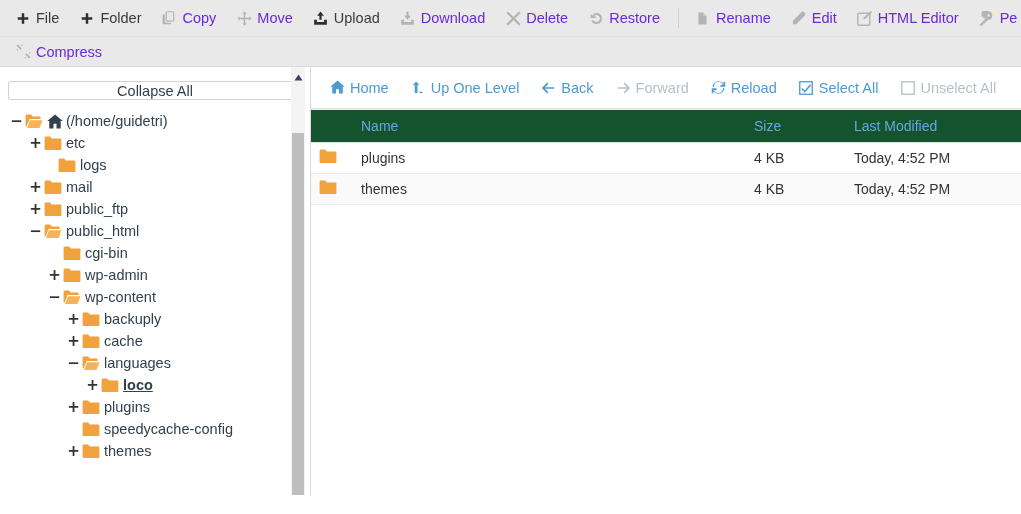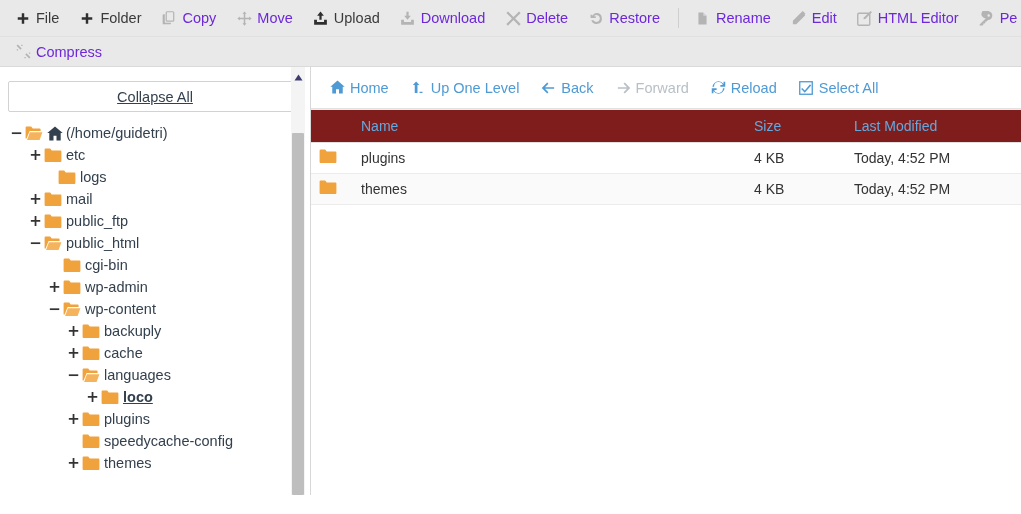--- a/index.html
+++ b/index.html
@@ -102,32 +102,31 @@
     width: 311px;
     flex: none;
     position: relative;
     background: #fff;
     border-right: 1px solid #d8d8d8;
     padding: 8px 0 0 0;
     overflow: hidden;
   }
   .collapse-btn {
     margin: 6px 8px 10px 8px;
-    height: 31px;
+    height: 19px;
     border: 1px solid #d2d2d2;
     background: #fff;
     border-radius: 2px;
     display: flex;
     align-items: center;
     justify-content: center;
     font-size: 14.5px;
     color: #33404d;
     cursor: pointer;
     user-select: none;
-    text-decoration: underline;
   }
   .tree { padding-left: 0; }
   .tree-node {
     display: flex;
     align-items: center;
     height: 22px;
     font-size: 14.5px;
     color: #33404d;
     white-space: nowrap;
     cursor: pointer;
@@ -192,21 +191,21 @@
     font-size: 14.5px;
     color: #4e9ad4;
     cursor: pointer;
     user-select: none;
   }
   .nav-item.disabled { color: #b8c0c6; cursor: default; }
   .nav-ic { display: inline-flex; align-items: center; justify-content: center; width: 15px; height: 15px; flex: none; }
 
   .ftable { width: 100%; border-collapse: collapse; table-layout: fixed; }
   .ftable th {
-    background: #7f1d1d;
+    background: #14532d;
     border-bottom: 1px solid #e0e0e0;
     border-top: 1px solid #eaeaea;
     font-weight: 400;
     font-size: 14px;
     color: #66a8dd;
     text-align: left;
     height: 33px;
     padding: 4px 8px;
     cursor: pointer;
   }
@@ -558,20 +557,28 @@
             <span>Reload</span>
           </div>
           <div class="nav-item">
             <span class="nav-ic">
               <svg width="14" height="14" viewBox="0 0 15 15" fill="#4e9ad4">
                 <rect x="0.8" y="0.8" width="13.4" height="13.4" fill="none" stroke="#4e9ad4" stroke-width="1.4"></rect>
                 <path d="M3.4 7.4 6.2 10.2 11.8 3.6 13 4.8 6.2 12.6 2.3 8.6z"></path>
               </svg>
             </span>
             <span>Select All</span>
+          </div>
+          <div class="nav-item disabled">
+            <span class="nav-ic">
+              <svg width="14" height="14" viewBox="0 0 15 15" fill="#b8c0c6">
+                <rect x="0.8" y="0.8" width="13.4" height="13.4" fill="none" stroke="#b8c0c6" stroke-width="1.4"></rect>
+              </svg>
+            </span>
+            <span>Unselect All</span>
           </div>
         </div>
 
       <table class="ftable">
         <colgroup>
           <col class="col-icon">
             <col>
             <col class="col-size">
             <col class="col-mod">
         </colgroup>

